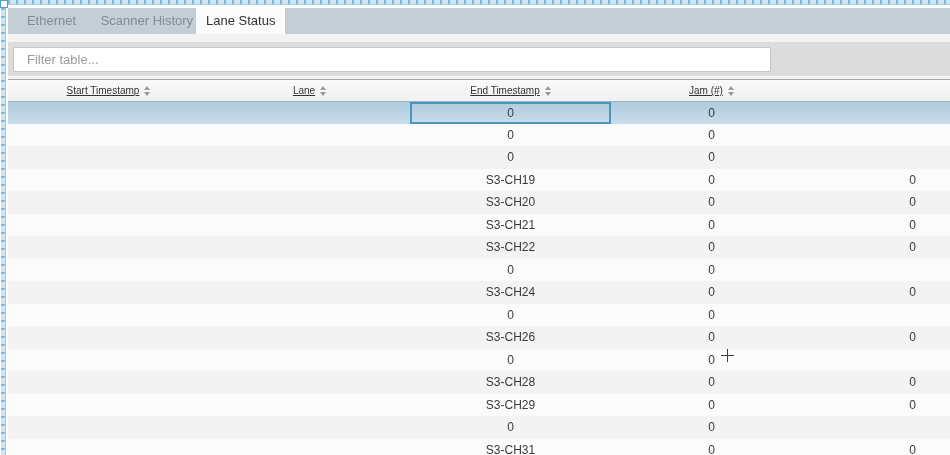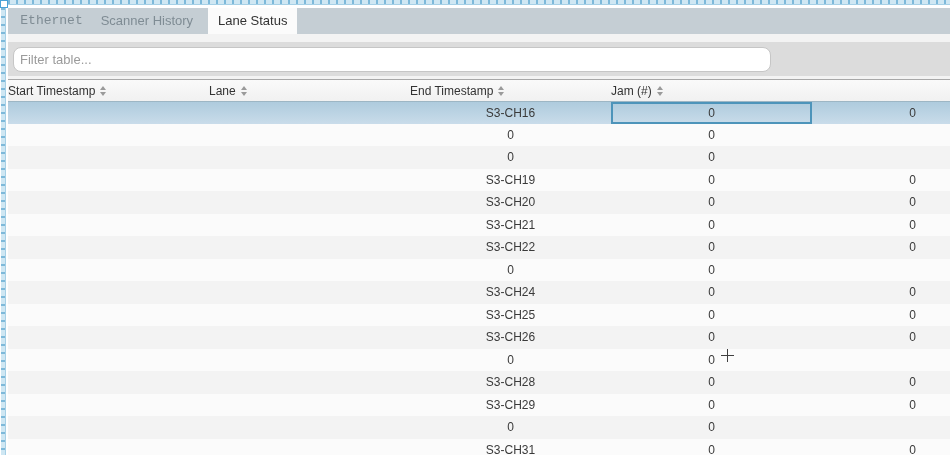--- a/index.html
+++ b/index.html
@@ -35,44 +35,44 @@
   .widget {
     position: absolute; left: 8px; top: 8px; width: 1005px; height: 447px;
     overflow: hidden; background: #fdfdfd;
   }
 
   .tabbar { height: 26px; background: #c5ced4; white-space: nowrap; font-size: 13px; }
   .tab {
     display: inline-block; height: 26px; line-height: 26px; text-align: center;
     vertical-align: top; color: #7f8c94; background: #c5ced4; cursor: default;
   }
-  .tab.t0 { width: 87px; font-family: Liberation Mono, monospace; }
+  .tab.t0 { width: 87px; }
   .tab.t1 { width: 84px; margin-left: 2px; }
-  .tab.t2 { width: 89px; margin-left: 20px; }
+  .tab.t2 { width: 89px; margin-left: 8px; }
   .tab.active { background: #fbfbfb; color: #333333; }
 
   .strip-a { height: 8px; background: #f3f3f3; }
   .filter-section { height: 34px; background: #dcdcdc; position: relative; }
   .filter-input {
     position: absolute; left: 5px; top: 5px; width: 758px; height: 25px;
     box-sizing: border-box; background: #ffffff; border: 1px solid #c6c6c6;
-    border-radius: 8px; font-size: 13px; color: #444; padding: 0 6px;
+    border-radius: 2px; font-size: 13px; color: #444; padding: 0 13px;
     font-family: "Liberation Sans", "DejaVu Sans", sans-serif; outline: none;
   }
   .filter-input::placeholder { color: #9b9b9b; opacity: 1; }
   .strip-b { height: 3px; background: #f3f3f3; }
 
   .table { border-top: 1px solid #a8a8a8; }
   .thead {
     display: flex; height: 21px;
     background: linear-gradient(#fafafa, #f1f1f1);
   }
   .th {
-    width: 201px; display: flex; align-items: center; 
-    font-size: 12px; color: #333333; cursor: default;
+    width: 201px; display: flex; align-items: center; justify-content: center;
+    font-size: 10px; color: #333333; cursor: default; text-decoration: underline;
   }
   .sort { display: inline-flex; flex-direction: column; margin-left: 5px; row-gap: 2px; }
   .sort i { display:block; width: 0; height: 0; border-left: 3.5px solid transparent; border-right: 3.5px solid transparent; }
   .sort .up { border-bottom: 4px solid #9a9a9a; }
   .sort .dn { border-top: 4px solid #9a9a9a; }
 
   .tr { display: flex; height: 22.5px; }
   .tr.white { background: #fbfbfb; }
   .tr.gray  { background: #f3f3f3; }
   .tr.selected {
@@ -143,21 +143,20 @@
             <span class="sort">
               <i class="up"></i>
               <i class="dn"></i>
             </span>
           </div>
         </div>
       <div class="tbody" id="tbody">
           <div class="tr selected">
             <div class="td"></div>
             <div class="td"></div>
-            <div class="td">S3-CH16</div>
             <div class="td focused">0</div>
             <div class="td">0</div>
           </div>
           <div class="tr white">
             <div class="td"></div>
             <div class="td"></div>
             <div class="td">0</div>
             <div class="td">0</div>
           </div>
           <div class="tr gray">
@@ -203,21 +202,20 @@
           <div class="tr gray">
             <div class="td"></div>
             <div class="td"></div>
             <div class="td">S3-CH24</div>
             <div class="td">0</div>
             <div class="td">0</div>
           </div>
           <div class="tr white">
             <div class="td"></div>
             <div class="td"></div>
-            <div class="td">S3-CH25</div>
             <div class="td">0</div>
             <div class="td">0</div>
           </div>
           <div class="tr gray">
             <div class="td"></div>
             <div class="td"></div>
             <div class="td">S3-CH26</div>
             <div class="td">0</div>
             <div class="td">0</div>
           </div>

